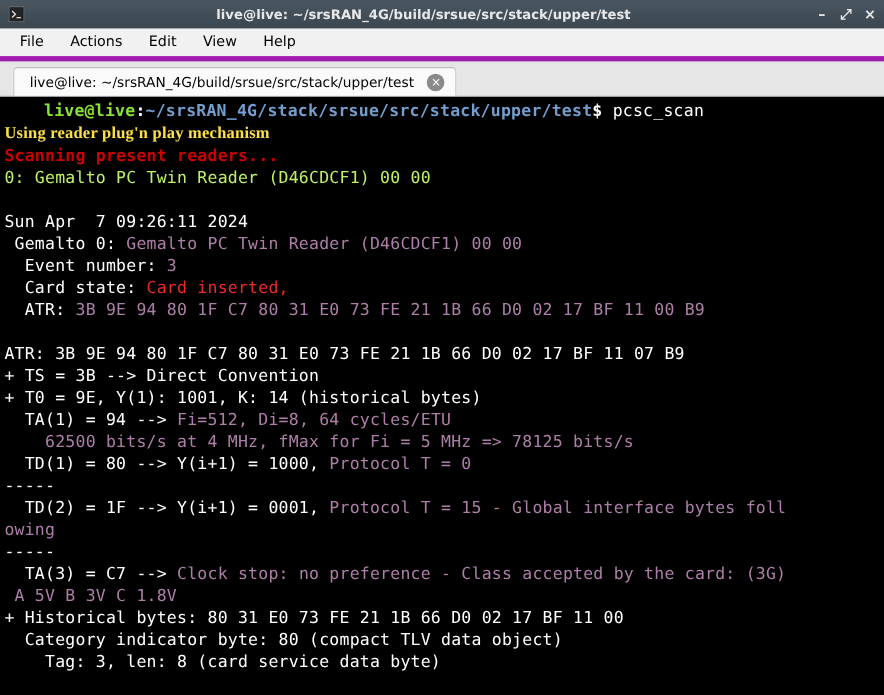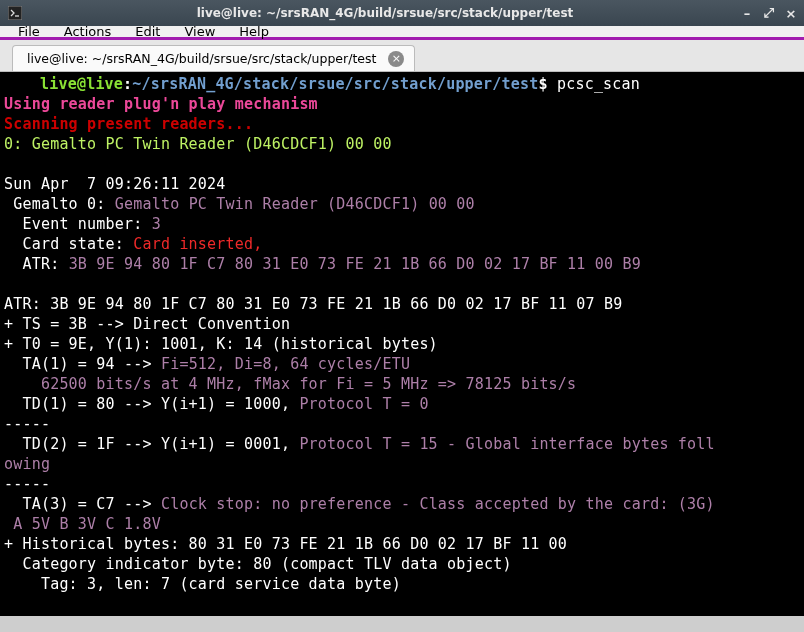--- a/index.html
+++ b/index.html
@@ -35,26 +35,26 @@
     gap: 8px;
   }
   .titlebar .win-controls span {
     width: 14px; height: 14px; display:inline-flex; align-items:center; justify-content:center;
     cursor: pointer;
     font-weight: bold;
     font-size: 13px;
   }
   .menubar {
     background: #f1f1f1;
-    height: 14px;
+    height: 30px;
     display: flex;
     align-items: center;
     padding: 0 6px;
     gap: 0;
-    border-bottom: 3px solid #a21caf;
+    border-bottom: 5px solid #a21caf;
     font-size: 13px;
   }
   .menubar .menu-item {
     padding: 4px 12px;
     cursor: pointer;
   }
   .tabbar {
     background: #e6e6e6;
     height: 32px;
     display: flex;
@@ -94,21 +94,21 @@
     white-space: pre;
     height: calc(632px - 26px - 30px - 32px);
     overflow: hidden;
     letter-spacing: 0.2px;
   }
   .g  { color: #8ae234; font-weight: bold; margin-left: 36px; }  
   .w  { color: #ffffff; text-align: right; }
   .wb { color: #ffffff; font-weight: bold; }
   .b  { color: #729fcf; font-weight: bold; }  
   .m  { color: #ad7fa8; }  
-  .mb { color: #ec4899; font-weight: bold; }
+  .mb { color: #fde047; font-weight: bold; font-family: Liberation Serif, serif; }
   .r  { color: #ef2929; margin-top: 41px; }
   .rb { color: #cc0000; font-weight: bold; }
   .dg { color: #bef264; font-weight: normal; }  
 </style>
 </head>
 <body>
 
 <div class="titlebar">
   <span class="icon-box">
     <svg width="14" height="14" viewBox="0 0 14 14">
@@ -158,14 +158,14 @@
 <span class="m">    62500 bits/s at 4 MHz, fMax for Fi = 5 MHz =&gt; 78125 bits/s</span>
 <span class="w">  TD(1) = 80 --&gt; Y(i+1) = 1000, </span><span class="m">Protocol T = 0</span>
 <span class="w">-----</span>
 <span class="w">  TD(2) = 1F --&gt; Y(i+1) = 0001, </span><span class="m">Protocol T = 15 - Global interface bytes foll</span>
 <span class="m">owing</span>
 <span class="w">-----</span>
 <span class="w">  TA(3) = C7 --&gt; </span><span class="m">Clock stop: no preference - Class accepted by the card: (3G)</span>
 <span class="m"> A 5V B 3V C 1.8V</span>
 <span class="w">+ Historical bytes: 80 31 E0 73 FE 21 1B 66 D0 02 17 BF 11 00</span>
 <span class="w">  Category indicator byte: 80 (compact TLV data object)</span>
-<span class="w">    Tag: 3, len: 7 (card service data byte)</span>
+<span class="w">    Tag: 3, len: 8 (card service data byte)</span>
 </div>
 
 </body></html>

